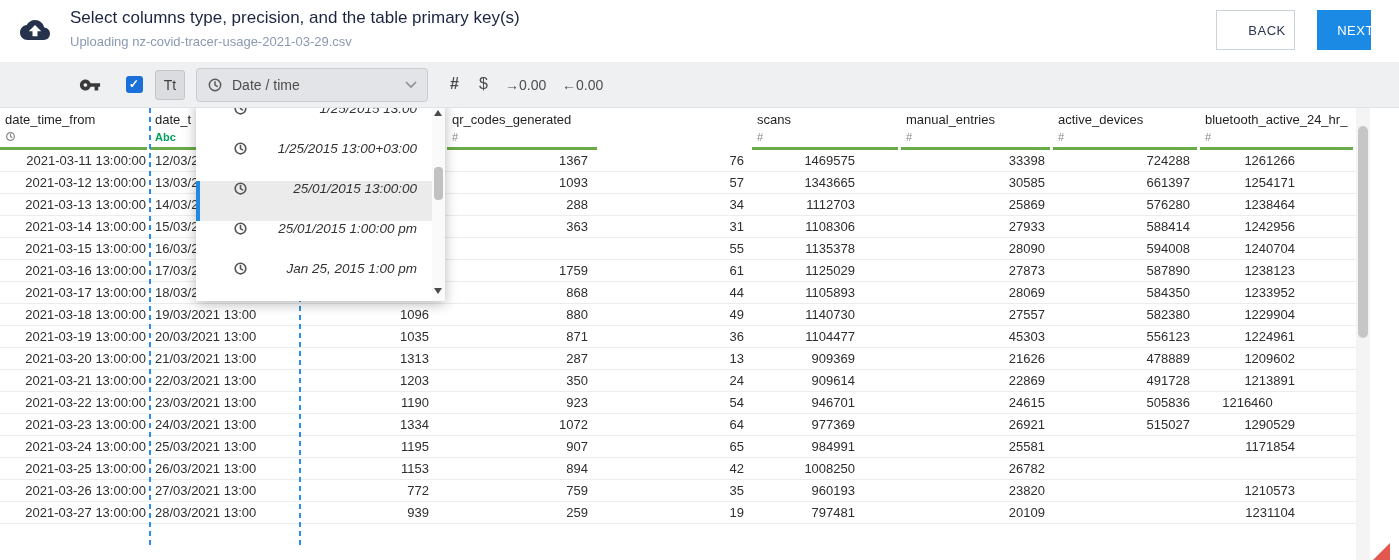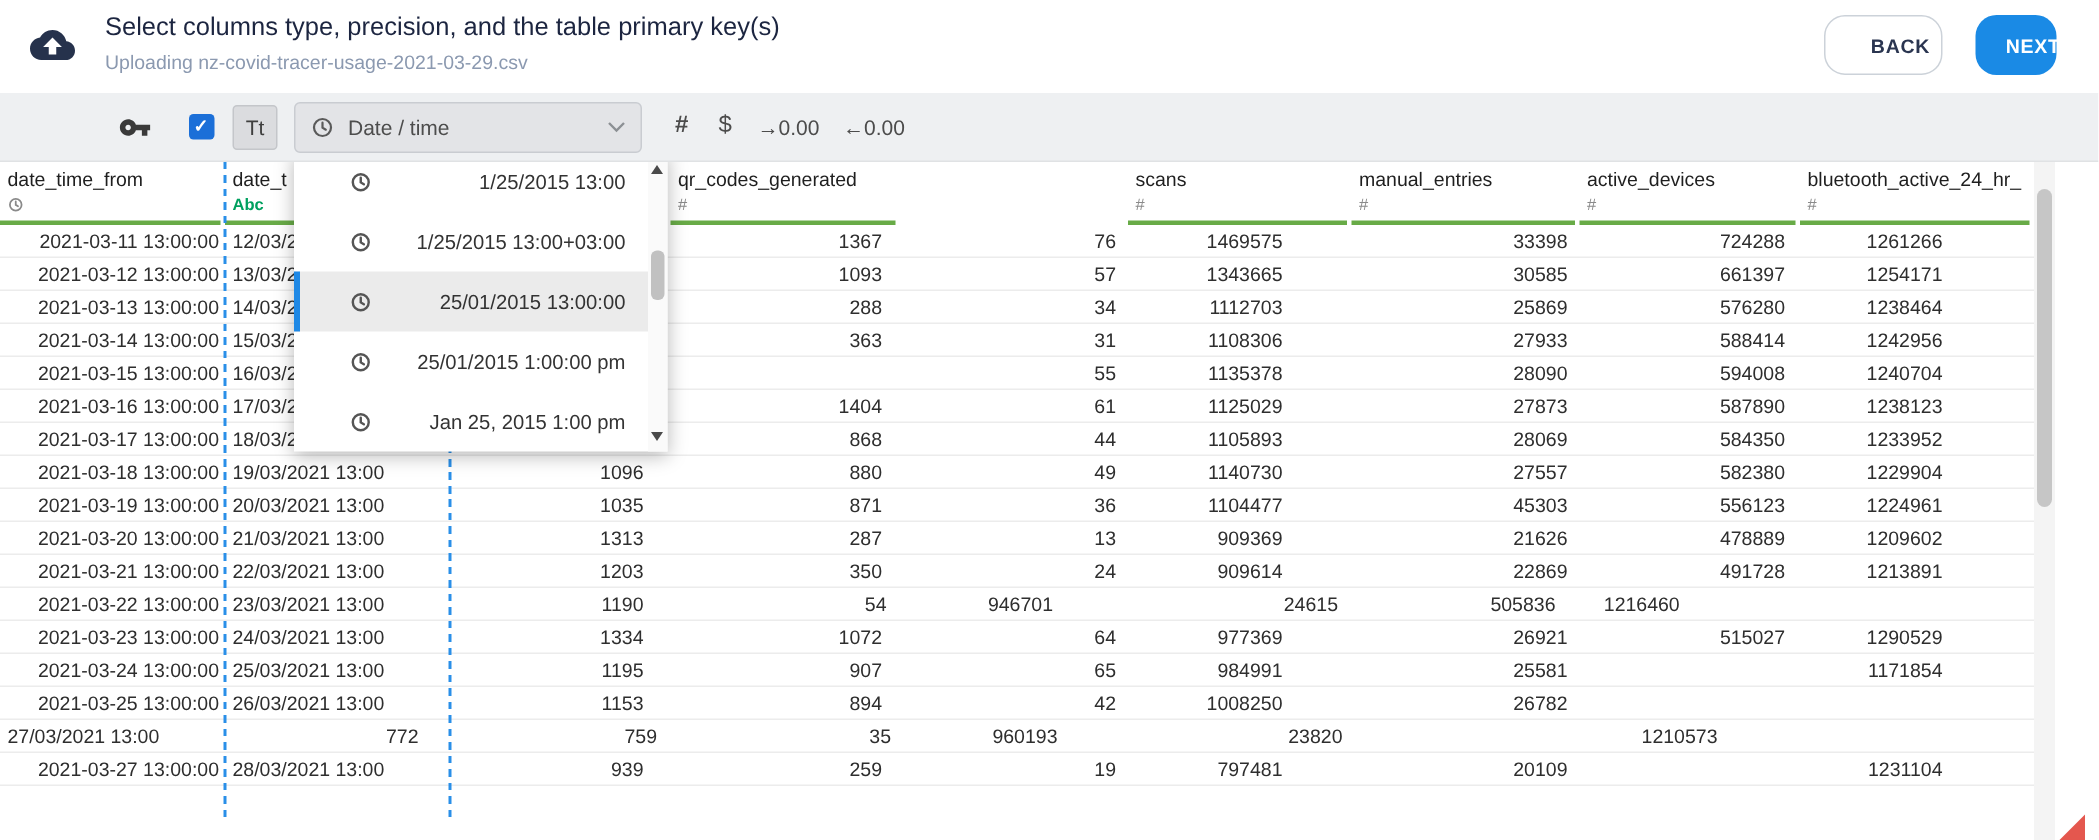--- a/index.html
+++ b/index.html
@@ -4,21 +4,21 @@
 <style>
   html,body{margin:0;padding:0;background:#fff;}
   body{width:1399px;height:560px;overflow:hidden;font-family:"Liberation Sans",sans-serif;}
   .app{position:relative;width:1399px;height:560px;background:#fff;overflow:hidden;}
 
   
   .header{position:absolute;top:0;left:0;width:1399px;height:62px;background:#fff;z-index:40;}
   .cloud{position:absolute;left:20px;top:15px;}
   .title{position:absolute;left:70px;top:8px;font-size:17px;font-weight:500;color:#1c2540;white-space:nowrap;}
   .subtitle{position:absolute;left:70px;top:34px;font-size:13px;color:#8b99b0;white-space:nowrap;}
-  .btn{position:absolute;top:10px;height:40px;border-radius:14px;font-size:13px;font-weight:700;letter-spacing:.5px;display:flex;align-items:center;justify-content:center;cursor:pointer;box-sizing:border-box;padding-left:23px;}
+  .btn{position:absolute;top:10px;height:40px;border-radius:0;font-size:13px;font-weight:400;letter-spacing:.5px;display:flex;align-items:center;justify-content:center;cursor:pointer;box-sizing:border-box;padding-left:23px;}
   .btn-back{left:1216px;width:79px;background:#fff;border:1px solid #ccd2d9;color:#2a3550;}
   .btn-next{left:1317px;width:54px;background:#1a8ae5;border:none;color:#fff;}
 
   
   .toolbar{position:absolute;top:62px;left:0;width:1399px;height:46px;background:#eef0f2;border-bottom:1px solid #e0e2e4;z-index:35;box-sizing:border-box;}
   .key-icon{position:absolute;left:79px;top:12px;}
   .checkbox{position:absolute;left:126px;top:14px;width:17px;height:17px;background:#1b6fd8;border-radius:3px;cursor:pointer;}
   .checkbox::after{content:"✓";color:#fff;font-size:12px;font-weight:700;position:absolute;left:3px;top:1px;}
   .tt-btn{position:absolute;left:155px;top:8px;width:30px;height:30px;background:#dbdcdf;border:1px solid #c4c6ca;border-radius:3px;font-size:14px;color:#3f3f3f;display:flex;align-items:center;justify-content:center;cursor:pointer;box-sizing:border-box;}
   .type-dd{position:absolute;left:196px;top:6px;width:232px;height:34px;background:#e3e4e7;border:1px solid #c9ccd1;border-radius:4px;display:flex;align-items:center;box-sizing:border-box;padding:0 10px;color:#4d4d4d;font-size:14px;cursor:pointer;}
@@ -41,21 +41,21 @@
   .tcell{box-sizing:border-box;font-size:13px;color:#2e2e2e;line-height:21px;white-space:nowrap;overflow:hidden;}
 
   
   .dash{position:absolute;top:108px;width:2px;height:437px;z-index:6;
     background-image:repeating-linear-gradient(to bottom,#2a8fe8 0px,#2a8fe8 5px,transparent 5px,transparent 9px);}
   .dash-l{left:149px;} .dash-r{left:299px;}
 
   
   .dd-panel{position:absolute;left:196px;top:101px;width:249px;height:200px;background:#fff;
     box-shadow:0 3px 12px rgba(0,0,0,.28);z-index:30;}
-  .dd-item{position:relative;height:40px;display:flex;align-items:center;cursor:pointer;}
+  .dd-item{position:relative;height:40px;display:flex;align-items:flex-start;cursor:pointer;font-style:italic;}
   .dd-item .dd-ic{margin-left:37px;display:flex;}
   .dd-item .dd-lbl{flex:1;text-align:right;padding-right:28px;font-size:13.5px;color:#333;white-space:nowrap;}
   .dd-item.selected{background:#ebebeb;}
   .dd-item.selected::before{content:"";position:absolute;left:0;top:0;bottom:0;width:4px;background:#1e88e5;}
   .dd-scroll{position:absolute;top:0;right:0;width:13px;height:100%;background:#fafafa;}
   .dd-up{position:absolute;top:9px;left:2px;width:0;height:0;border-left:4px solid transparent;border-right:4px solid transparent;border-bottom:6px solid #4a4a4a;}
   .dd-down{position:absolute;bottom:7px;left:2px;width:0;height:0;border-left:4px solid transparent;border-right:4px solid transparent;border-top:6px solid #4a4a4a;}
   .dd-thumb{position:absolute;top:66px;right:2px;width:9px;height:33px;background:#c1c1c1;border-radius:4px;}
 
   
@@ -213,21 +213,21 @@
         <div class="tcell" style="width: 152px; text-align: right; padding-right: 8px;">55</div>
         <div class="tcell" style="width: 149px; text-align: right; padding-right: 46px;">1135378</div>
         <div class="tcell" style="width: 152px; text-align: right; padding-right: 8px;">28090</div>
         <div class="tcell" style="width: 147px; text-align: right; padding-right: 10px;">594008</div>
         <div class="tcell" style="width: 156px; text-align: right; padding-right: 61px;">1240704</div>
       </div>
       <div class="trow">
         <div class="tcell" style="width: 150px; text-align: right; padding-right: 4px;">2021-03-16 13:00:00</div>
         <div class="tcell" style="width: 150px; text-align: left; padding-left: 5px;">17/03/2021 13:00</div>
         <div class="tcell" style="width: 147px; text-align: right; padding-right: 18px;"></div>
-        <div class="tcell" style="width: 153px; text-align: right; padding-right: 12px;">1404</div>
+        <div class="tcell" style="width: 153px; text-align: right; padding-right: 12px;">1759</div>
         <div class="tcell" style="width: 152px; text-align: right; padding-right: 8px;">61</div>
         <div class="tcell" style="width: 149px; text-align: right; padding-right: 46px;">1125029</div>
         <div class="tcell" style="width: 152px; text-align: right; padding-right: 8px;">27873</div>
         <div class="tcell" style="width: 147px; text-align: right; padding-right: 10px;">587890</div>
         <div class="tcell" style="width: 156px; text-align: right; padding-right: 61px;">1238123</div>
       </div>
       <div class="trow">
         <div class="tcell" style="width: 150px; text-align: right; padding-right: 4px;">2021-03-17 13:00:00</div>
         <div class="tcell" style="width: 150px; text-align: left; padding-left: 5px;">18/03/2021 13:00</div>
         <div class="tcell" style="width: 147px; text-align: right; padding-right: 18px;"></div>
@@ -279,20 +279,21 @@
         <div class="tcell" style="width: 152px; text-align: right; padding-right: 8px;">24</div>
         <div class="tcell" style="width: 149px; text-align: right; padding-right: 46px;">909614</div>
         <div class="tcell" style="width: 152px; text-align: right; padding-right: 8px;">22869</div>
         <div class="tcell" style="width: 147px; text-align: right; padding-right: 10px;">491728</div>
         <div class="tcell" style="width: 156px; text-align: right; padding-right: 61px;">1213891</div>
       </div>
       <div class="trow">
         <div class="tcell" style="width: 150px; text-align: right; padding-right: 4px;">2021-03-22 13:00:00</div>
         <div class="tcell" style="width: 150px; text-align: left; padding-left: 5px;">23/03/2021 13:00</div>
         <div class="tcell" style="width: 147px; text-align: right; padding-right: 18px;">1190</div>
+        <div class="tcell" style="width: 153px; text-align: right; padding-right: 12px;">923</div>
         <div class="tcell" style="width: 152px; text-align: right; padding-right: 8px;">54</div>
         <div class="tcell" style="width: 149px; text-align: right; padding-right: 46px;">946701</div>
         <div class="tcell" style="width: 152px; text-align: right; padding-right: 8px;">24615</div>
         <div class="tcell" style="width: 147px; text-align: right; padding-right: 10px;">505836</div>
         <div class="tcell" style="width: 156px; text-align: center; padding-right: 61px;">1216460</div>
       </div>
       <div class="trow">
         <div class="tcell" style="width: 150px; text-align: right; padding-right: 4px;">2021-03-23 13:00:00</div>
         <div class="tcell" style="width: 150px; text-align: left; padding-left: 5px;">24/03/2021 13:00</div>
         <div class="tcell" style="width: 147px; text-align: right; padding-right: 18px;">1334</div>
@@ -319,20 +320,21 @@
         <div class="tcell" style="width: 150px; text-align: left; padding-left: 5px;">26/03/2021 13:00</div>
         <div class="tcell" style="width: 147px; text-align: right; padding-right: 18px;">1153</div>
         <div class="tcell" style="width: 153px; text-align: right; padding-right: 12px;">894</div>
         <div class="tcell" style="width: 152px; text-align: right; padding-right: 8px;">42</div>
         <div class="tcell" style="width: 149px; text-align: right; padding-right: 46px;">1008250</div>
         <div class="tcell" style="width: 152px; text-align: right; padding-right: 8px;">26782</div>
         <div class="tcell" style="width: 147px; text-align: right; padding-right: 10px;"></div>
         <div class="tcell" style="width: 156px; text-align: right; padding-right: 61px;"></div>
       </div>
       <div class="trow">
+        <div class="tcell" style="width: 150px; text-align: right; padding-right: 4px;">2021-03-26 13:00:00</div>
         <div class="tcell" style="width: 150px; text-align: left; padding-left: 5px;">27/03/2021 13:00</div>
         <div class="tcell" style="width: 147px; text-align: right; padding-right: 18px;">772</div>
         <div class="tcell" style="width: 153px; text-align: right; padding-right: 12px;">759</div>
         <div class="tcell" style="width: 152px; text-align: right; padding-right: 8px;">35</div>
         <div class="tcell" style="width: 149px; text-align: right; padding-right: 46px;">960193</div>
         <div class="tcell" style="width: 152px; text-align: right; padding-right: 8px;">23820</div>
         <div class="tcell" style="width: 147px; text-align: right; padding-right: 10px;"></div>
         <div class="tcell" style="width: 156px; text-align: right; padding-right: 61px;">1210573</div>
       </div>
       <div class="trow">

